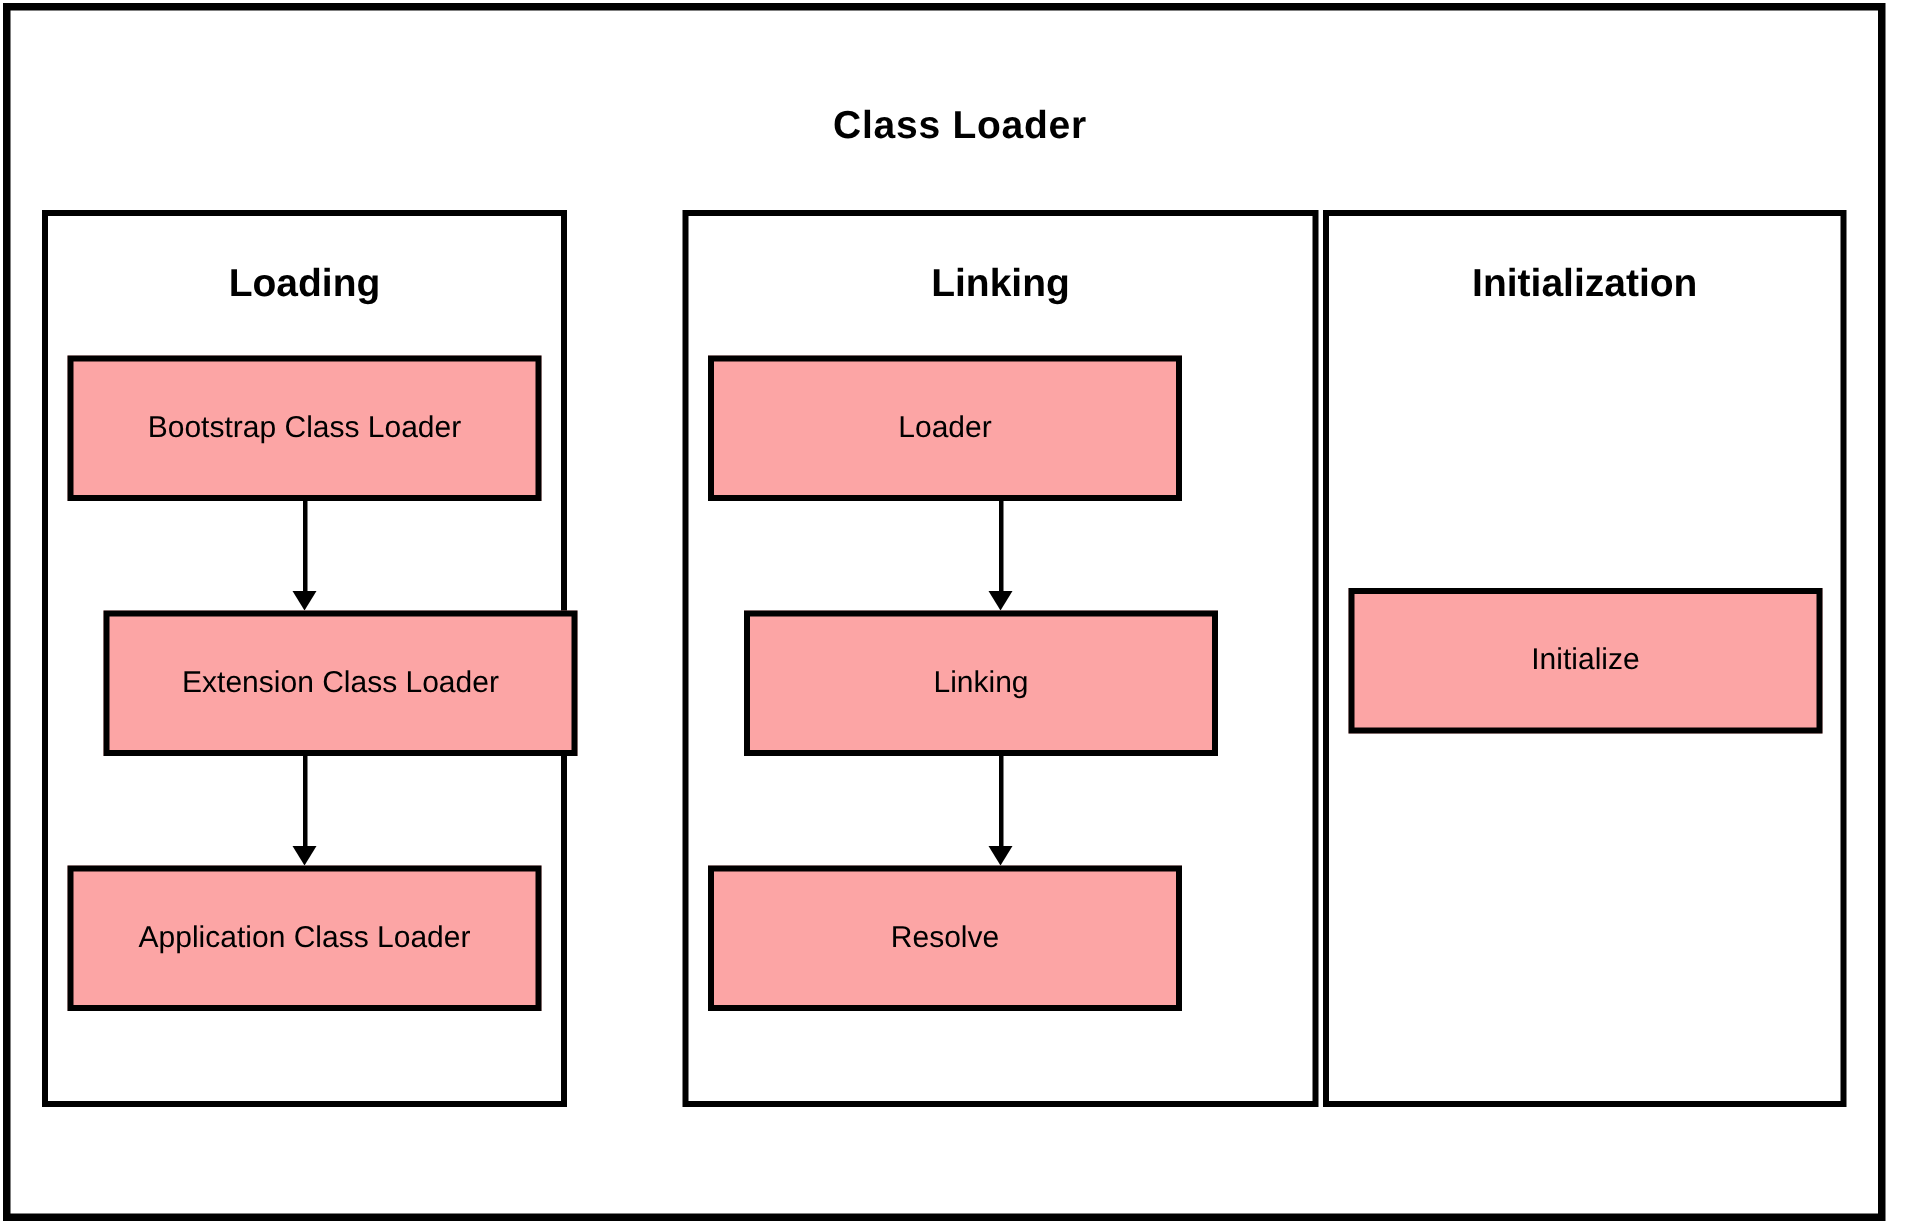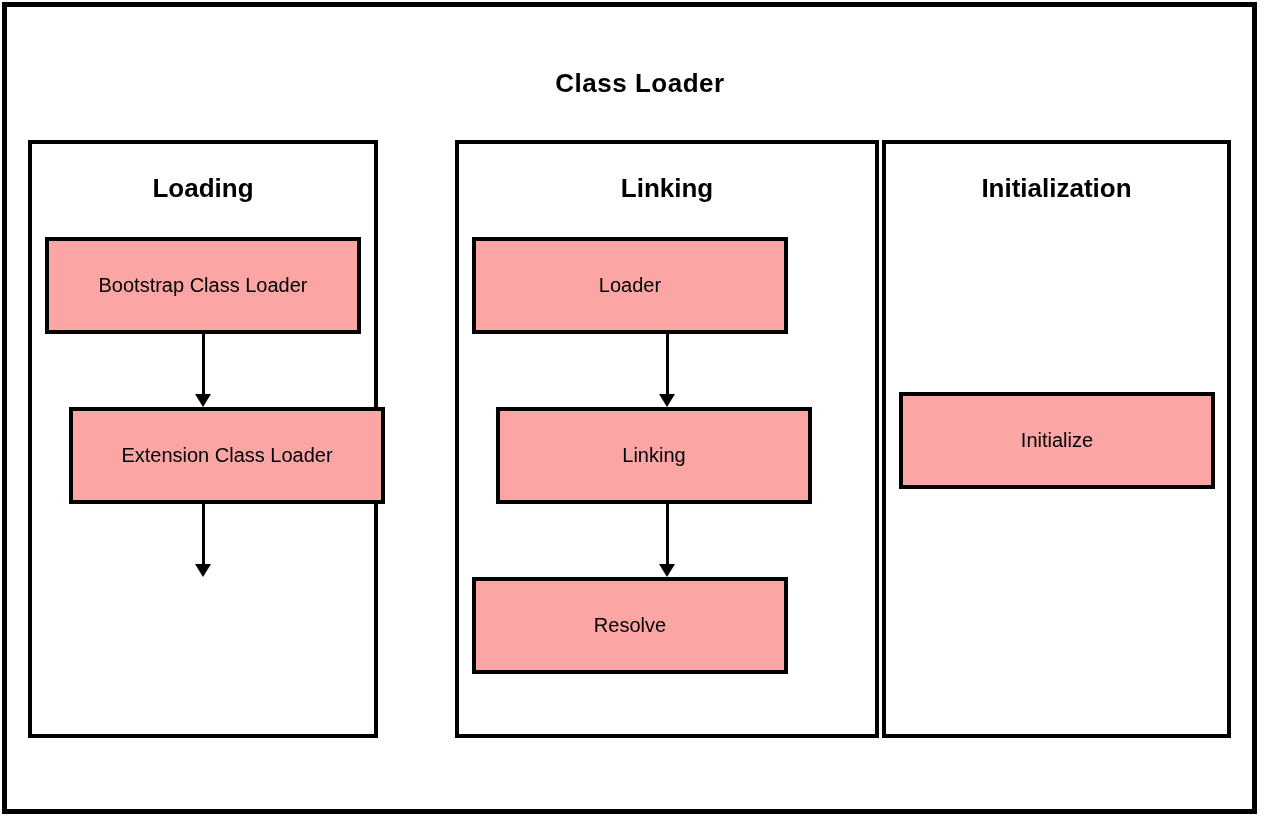--- a/index.html
+++ b/index.html
@@ -115,20 +115,21 @@
     <div class="node slot-box1">Bootstrap Class Loader</div>
     <div class="arrow slot-arrow1">
       <div class="arrow-line"></div>
       <div class="arrow-head"></div>
     </div>
     <div class="node slot-box2">Extension Class Loader</div>
     <div class="arrow slot-arrow2">
       <div class="arrow-line"></div>
       <div class="arrow-head"></div>
     </div>
+    <div class="node slot-box3">Application Class Loader</div>
   </div>
 
   <div class="column col-linking">
     <div class="col-header">Linking</div>
     <div class="node slot-box1">Loader</div>
     <div class="arrow slot-arrow1">
       <div class="arrow-line"></div>
       <div class="arrow-head"></div>
     </div>
     <div class="node slot-box2">Linking</div>

